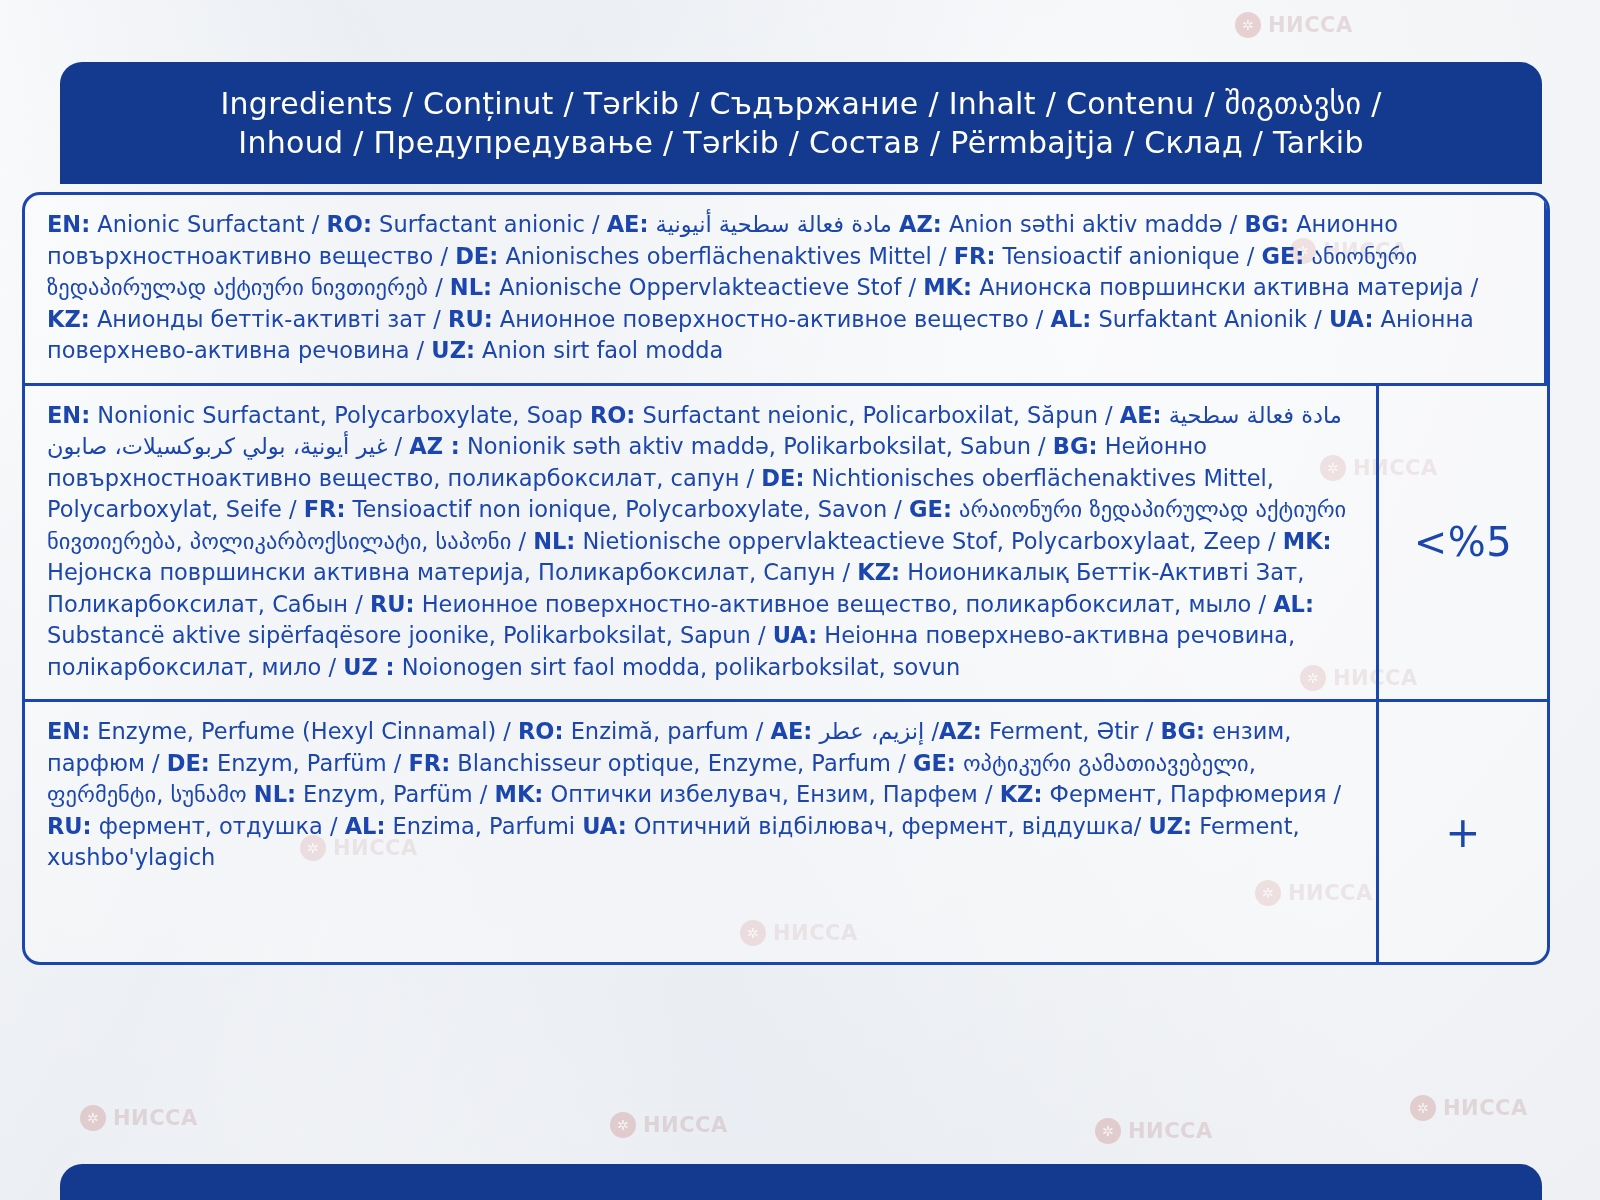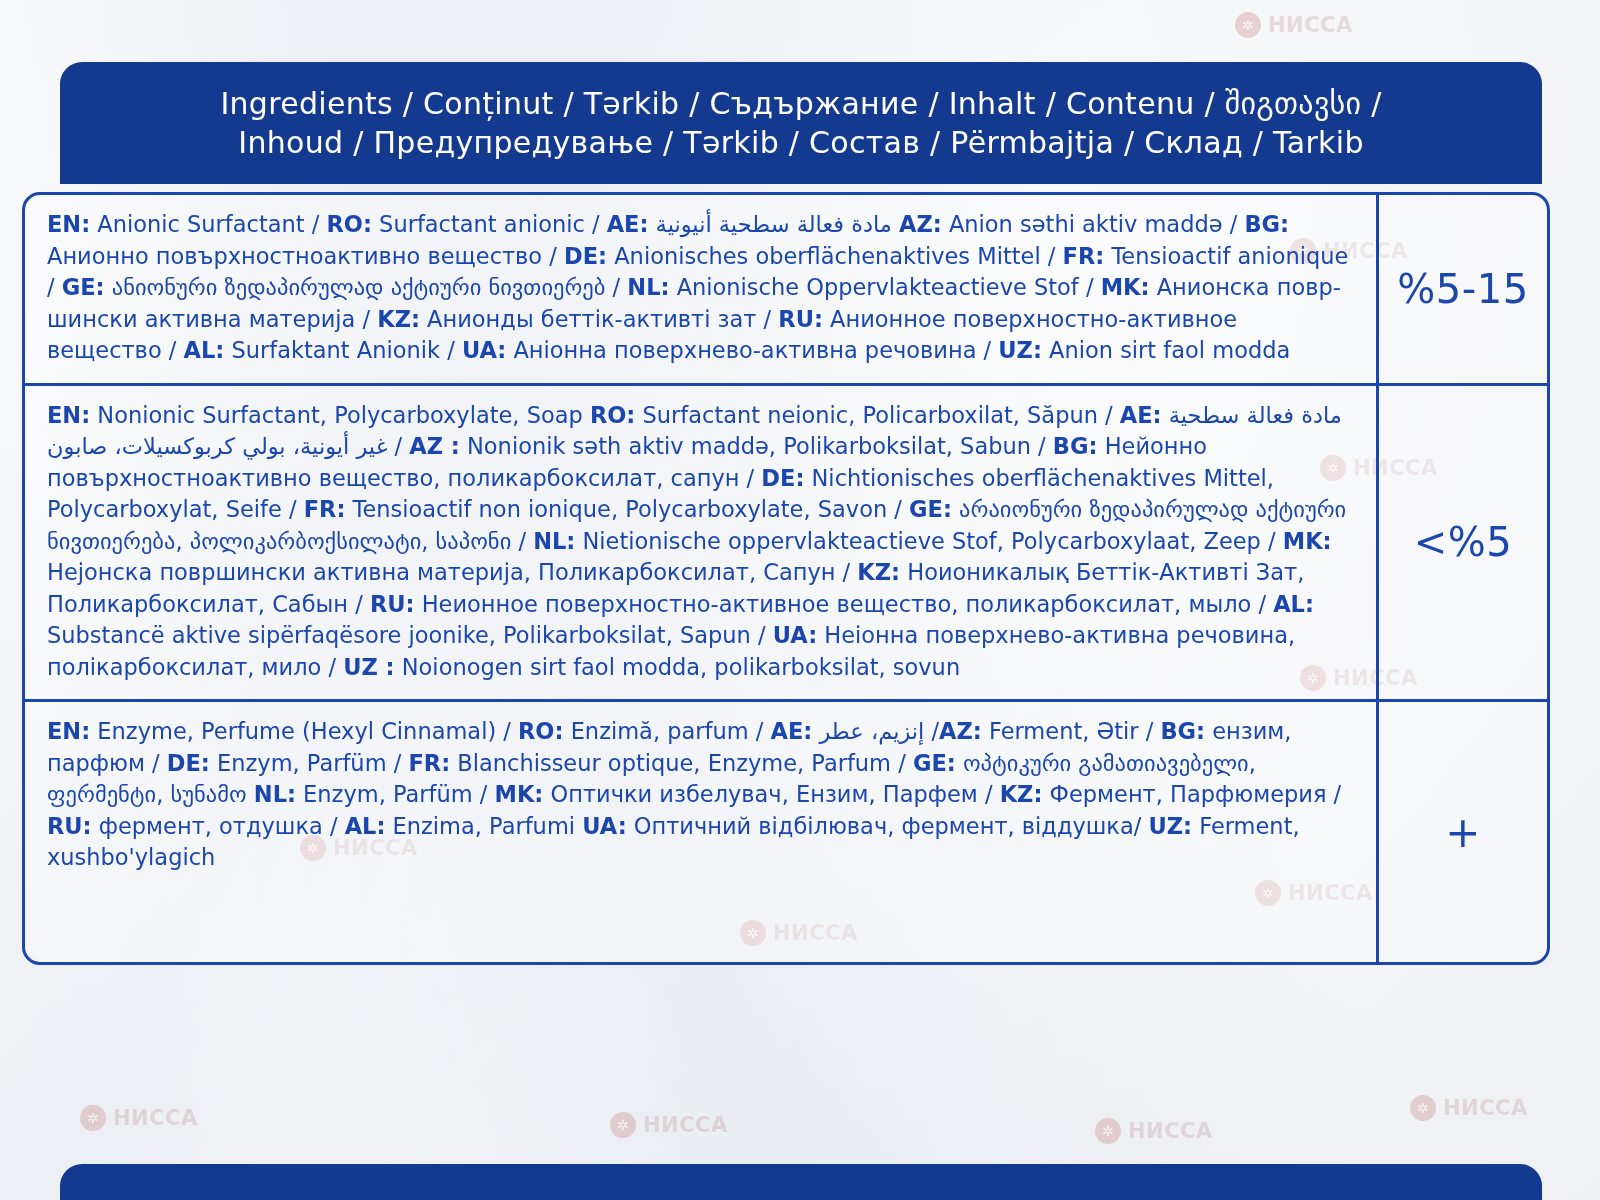--- a/index.html
+++ b/index.html
@@ -201,21 +201,20 @@
 
   <div class="banner">
     <div class="ln">Ingredients / Conținut / Tərkib / Съдържание / Inhalt / Contenu / შიგთავსი /</div>
     <div class="ln">Inhoud / Предупредување / Tərkib / Состав / Përmbajtja / Склад / Tarkib</div>
   </div>
 
   <div class="table">
 
     <div class="row row-1">
       <div class="cell-text"><span class="lang">EN:</span> Anionic Surfactant / <span class="lang">RO:</span> Surfactant anionic / <span class="lang">AE:</span> مادة فعالة سطحية أنيونية <span class="lang">AZ:</span> Anion səthi aktiv maddə / <span class="lang">BG:</span> Анионно повърхностноактивно вещество / <span class="lang">DE:</span> Anionisches oberflächenaktives Mittel / <span class="lang">FR:</span> Tensioactif anionique / <span class="lang">GE:</span> ანიონური ზედაპირულად აქტიური ნივთიერებ / <span class="lang">NL:</span> Anionische Oppervlakteactieve Stof / <span class="lang">MK:</span> Анионска повр­шински активна материја / <span class="lang">KZ:</span> Анионды беттік-активті зат / <span class="lang">RU:</span> Анионное поверхностно-активное вещество / <span class="lang">AL:</span> Surfaktant Anionik / <span class="lang">UA:</span> Аніонна поверхнево-активна речовина / <span class="lang">UZ:</span> Anion sirt faol modda</div>
-      <div class="cell-pct">%5-15</div>
     </div>
 
     <div class="row row-2">
       <div class="cell-text"><span class="lang">EN:</span> Nonionic Surfactant, Polycarboxylate, Soap <span class="lang">RO:</span> Surfactant neionic, Policarboxilat, Săpun / <span class="lang">AE:</span> مادة فعالة سطحية غير أيونية، بولي كربوكسيلات، صابون / <span class="lang">AZ :</span> Nonionik səth aktiv maddə, Polikarboksilat, Sabun / <span class="lang">BG:</span> Нейонно повърхностноактивно вещество, поликарбоксилат, сапун / <span class="lang">DE:</span> Nichtionisches oberflächenaktives Mittel, Polycarboxylat, Seife / <span class="lang">FR:</span> Tensioactif non ionique, Polycarboxylate, Savon / <span class="lang">GE:</span> არაიონური ზედაპირულად აქტიური ნივთიერება, პოლიკარბოქსილატი, საპონი / <span class="lang">NL:</span> Nietionische oppervlakteactieve Stof, Polycarboxylaat, Zeep / <span class="lang">MK:</span> Нејонска површи­нски активна материја, Поликарбоксилат, Сапун / <span class="lang">KZ:</span> Ноионикалық Беттік-Активті Зат, Поликарбоксилат, Сабын / <span class="lang">RU:</span> Неионное поверхностно-активное вещество, поликарбоксилат, мыло / <span class="lang">AL:</span> Substancë aktive sipërfaqësore joonike, Polikarboksilat, Sapun / <span class="lang">UA:</span> Неіонна поверхнево-активна речовина, полікарбоксилат, мило / <span class="lang">UZ :</span> Noionogen sirt faol modda, polikarboksilat, sovun</div>
       <div class="cell-pct">&lt;%5</div>
     </div>
 
     <div class="row row-3">
       <div class="cell-text"><span class="lang">EN:</span> Enzyme,  Perfume (Hexyl Cinnamal) / <span class="lang">RO:</span> Enzimă, parfum / <span class="lang">AE:</span> إنزيم، عطر /<span class="lang">AZ:</span> Ferment, Ətir / <span class="lang">BG:</span> ензим, парфюм / <span class="lang">DE:</span> Enzym, Parfüm / <span class="lang">FR:</span> Blanchisseur optique, Enzyme, Parfum / <span class="lang">GE:</span> ოპტიკური გამათიავებელი,  ფერმენტი,  სუნამო <span class="lang">NL:</span> Enzym, Parfüm / <span class="lang">MK:</span> Оптички избелувач, Ензим, Парфем / <span class="lang">KZ:</span> Фермент, Парфюмерия / <span class="lang">RU:</span> фермент, отдушка / <span class="lang">AL:</span> Enzima, Parfumi <span class="lang">UA:</span> Оптичний відбілювач, фермент, віддушка/ <span class="lang">UZ:</span> Ferment, xushbo'ylagich</div>
       <div class="cell-pct">+</div>

